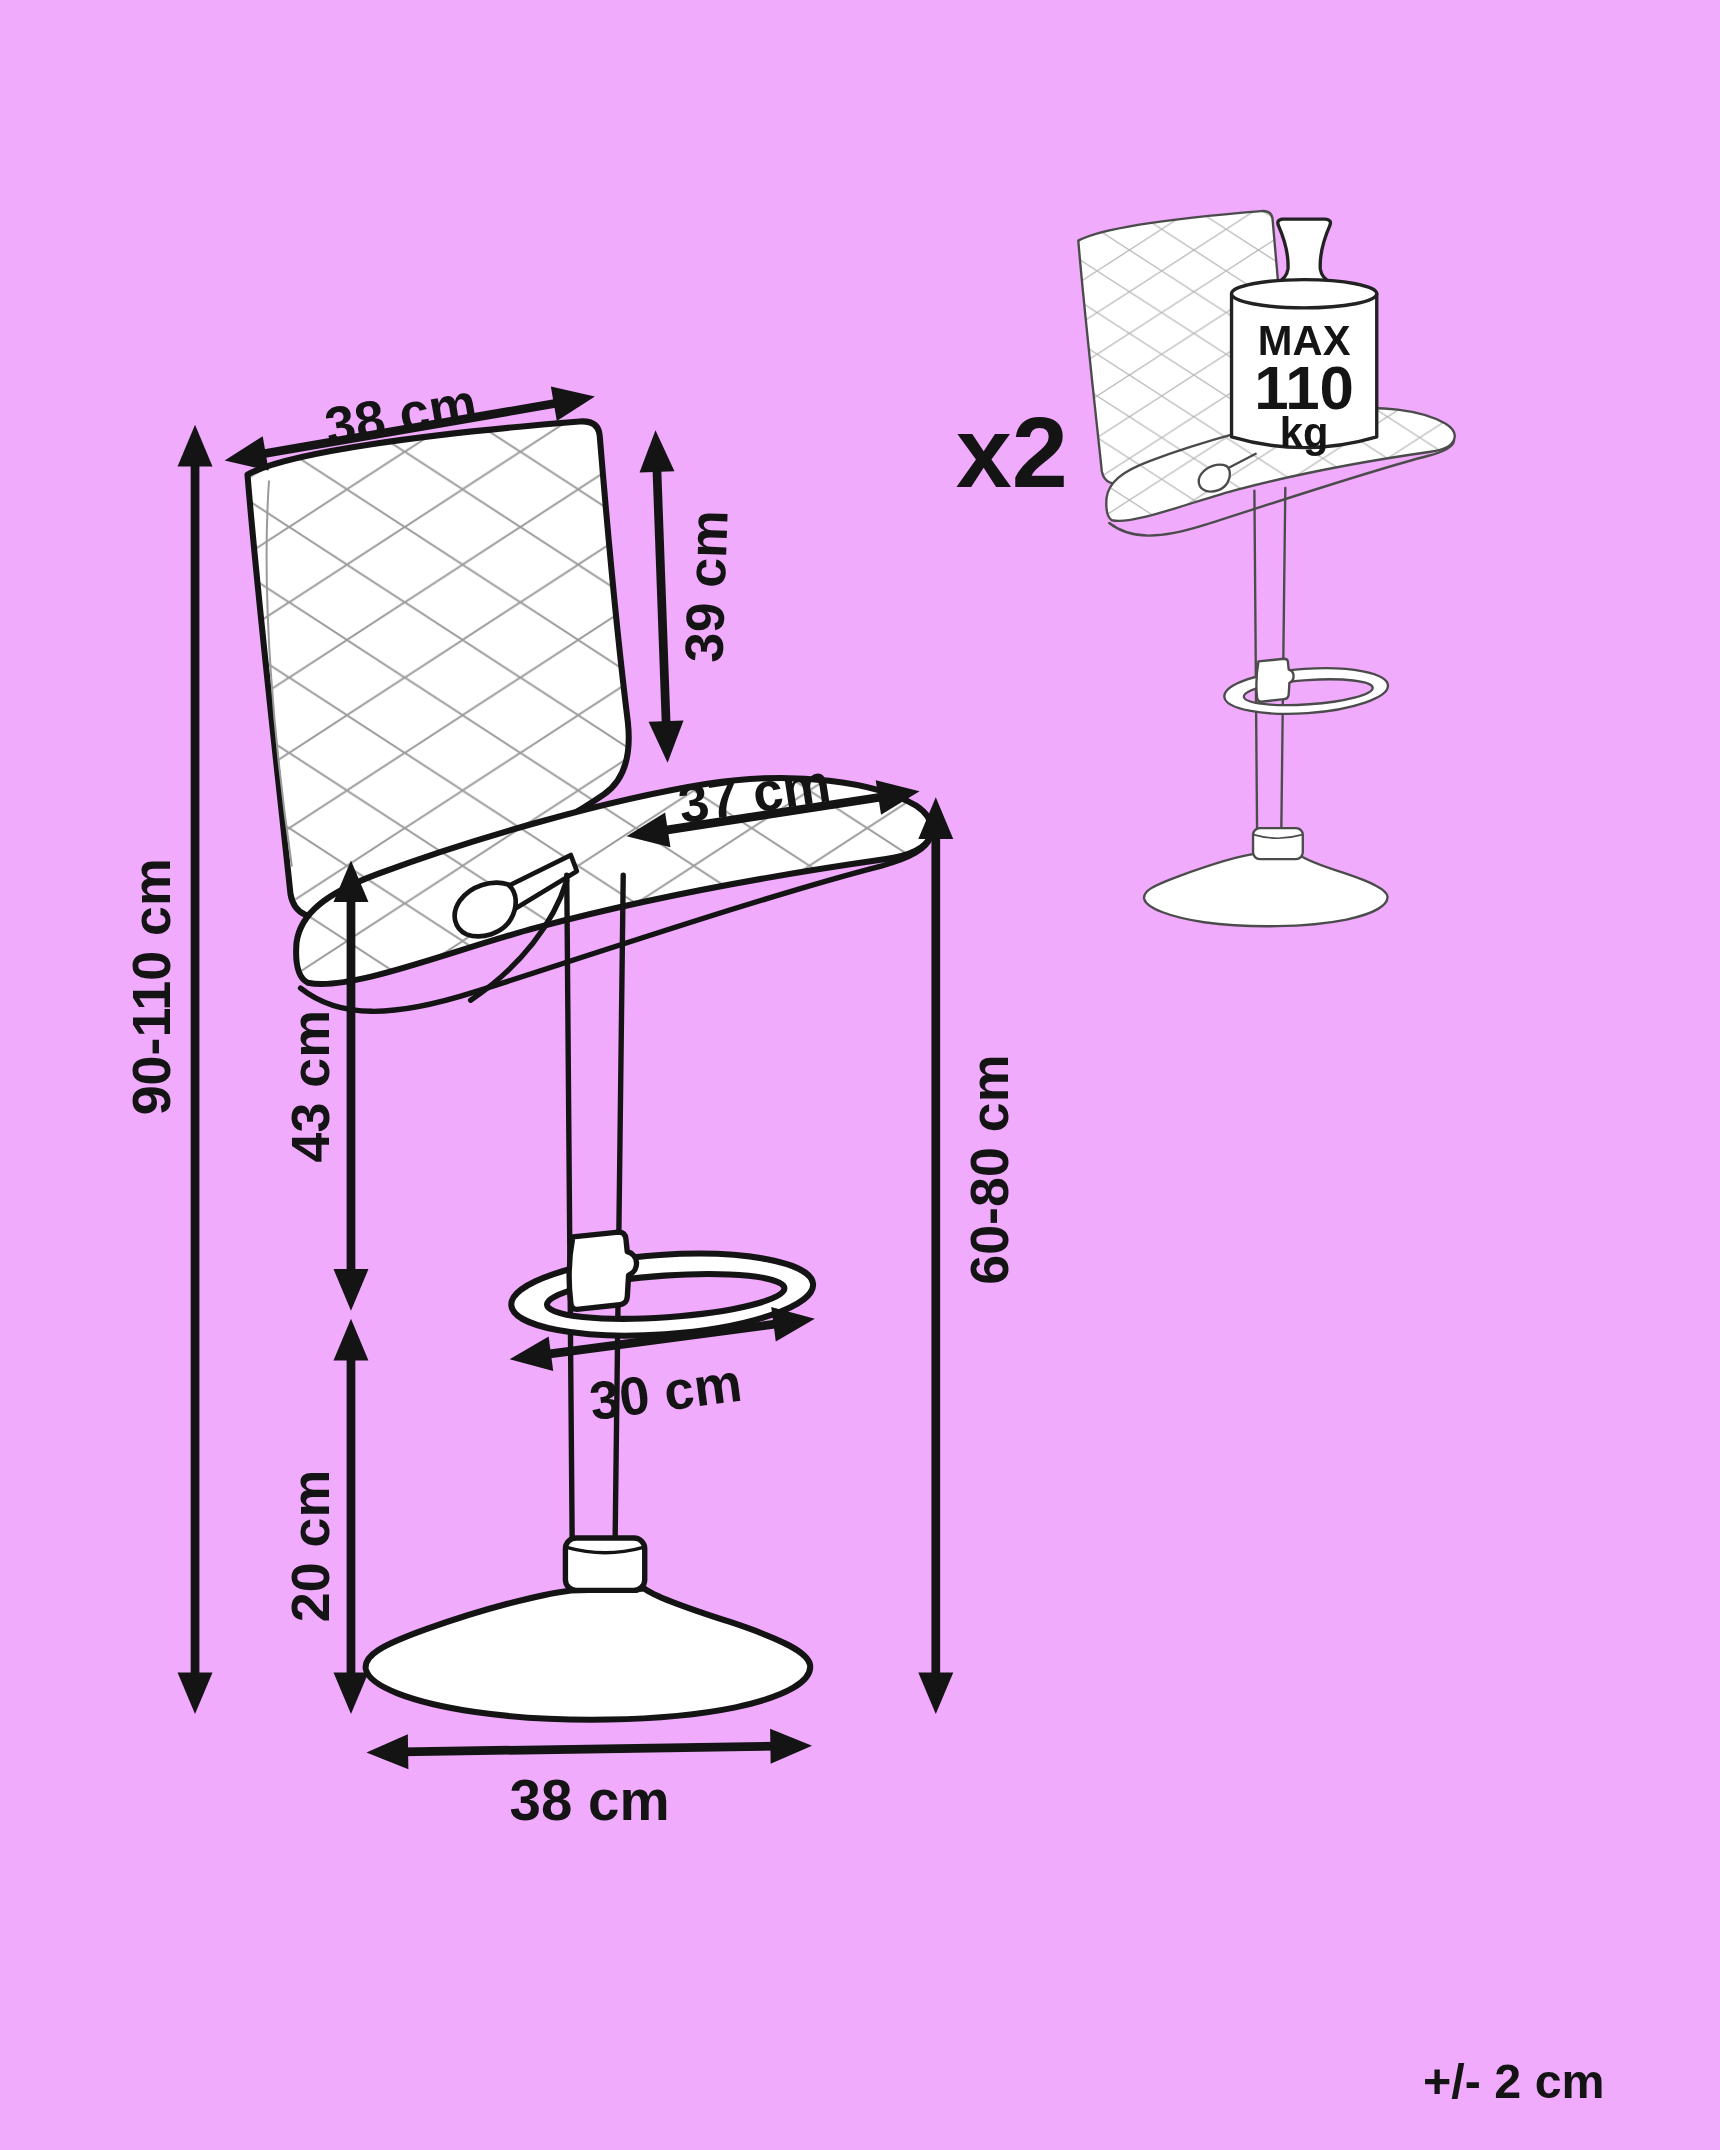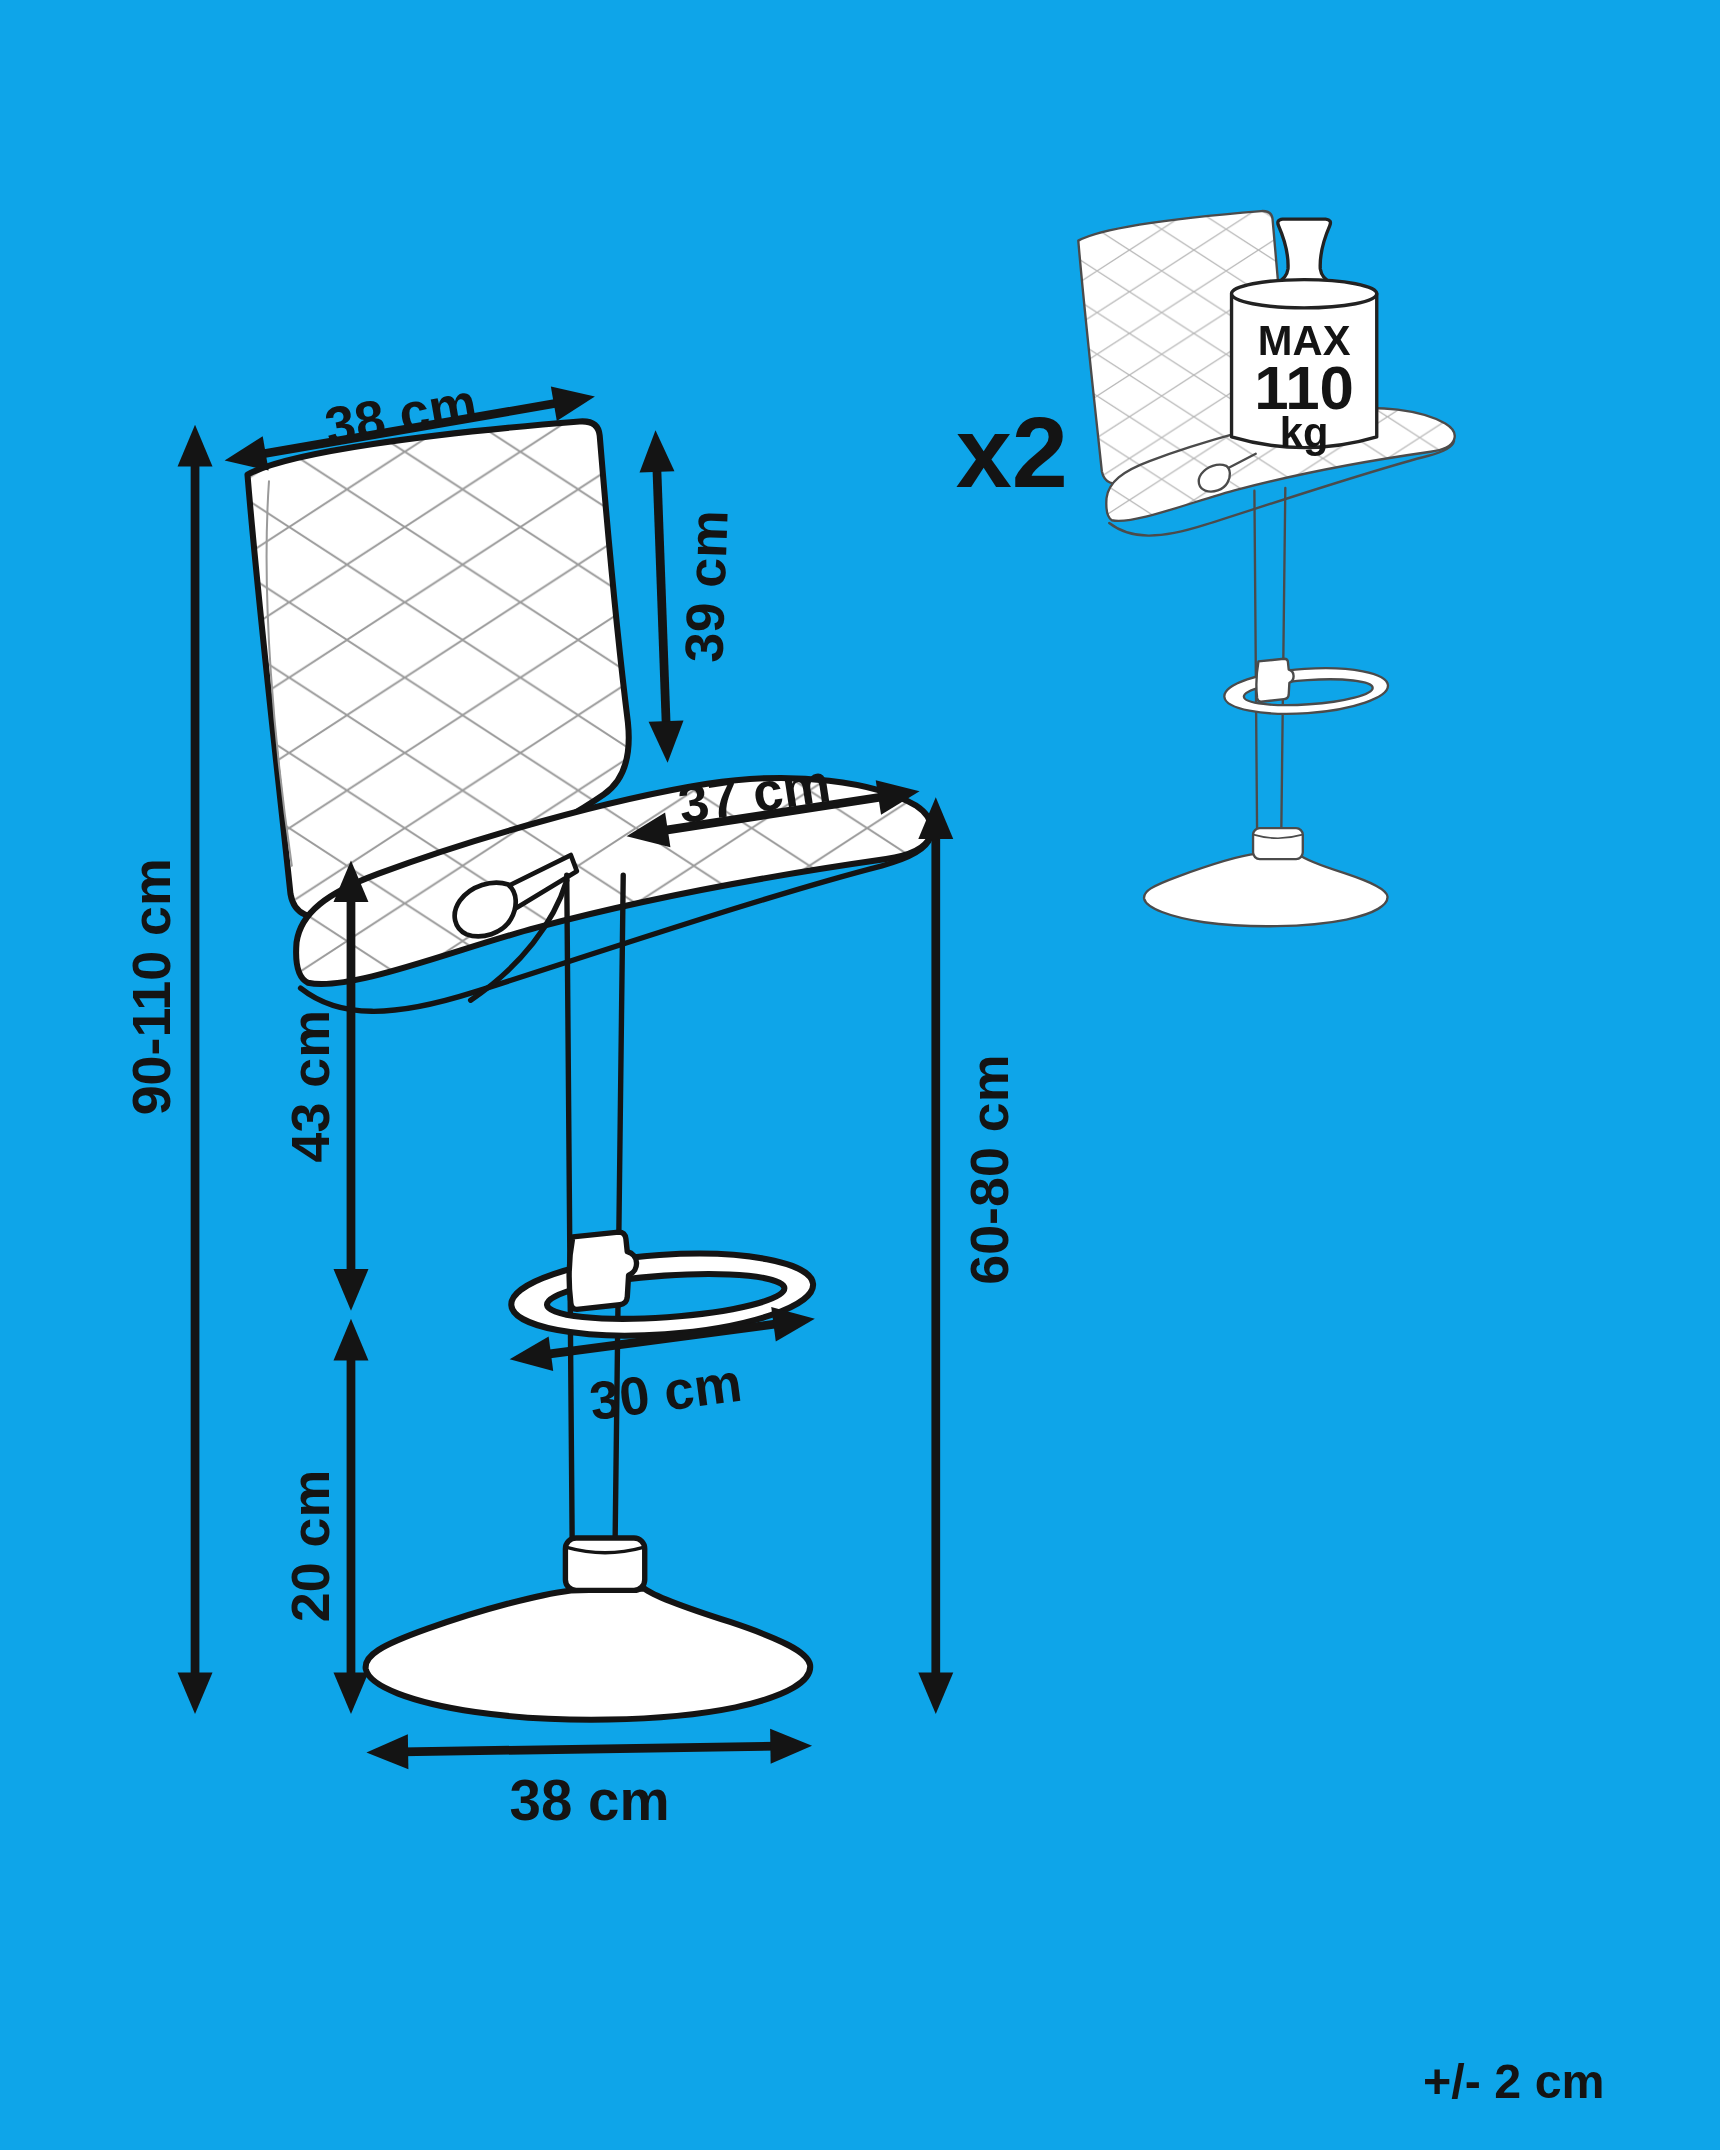--- a/index.html
+++ b/index.html
@@ -1,16 +1,16 @@
 <!DOCTYPE html>
 <html style="font-size:10.8px"><head>
 <meta charset="utf-8">
 <style>
   html,body { margin:0; padding:0; background:#ffffff; }
-  .stage { width:1721px; height:2151px; position:relative; background:#0ea5e9; overflow:hidden; }
+  .stage { width:1721px; height:2151px; position:relative; background:#f0abfc; overflow:hidden; }
   svg { display:block; }
   text.lbl {
     font-family:"Liberation Sans", sans-serif;
     font-weight:bold;
     fill:#141414;
     text-anchor:middle;
     dominant-baseline:central;
   }
   .dim line { stroke:#141414; stroke-width:13; }
   .dim polygon { fill:#141414; }

